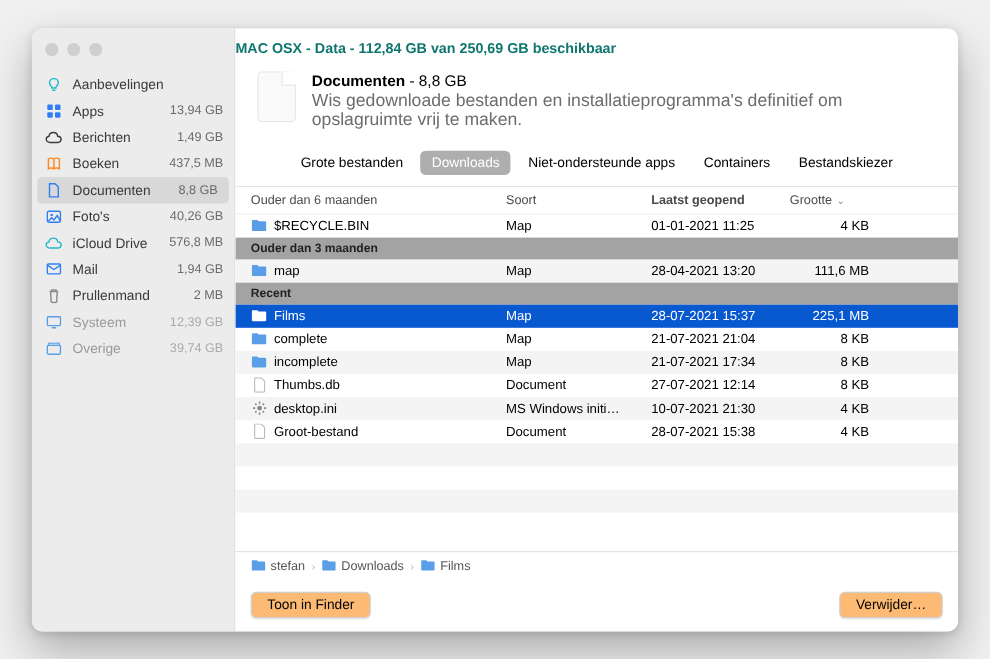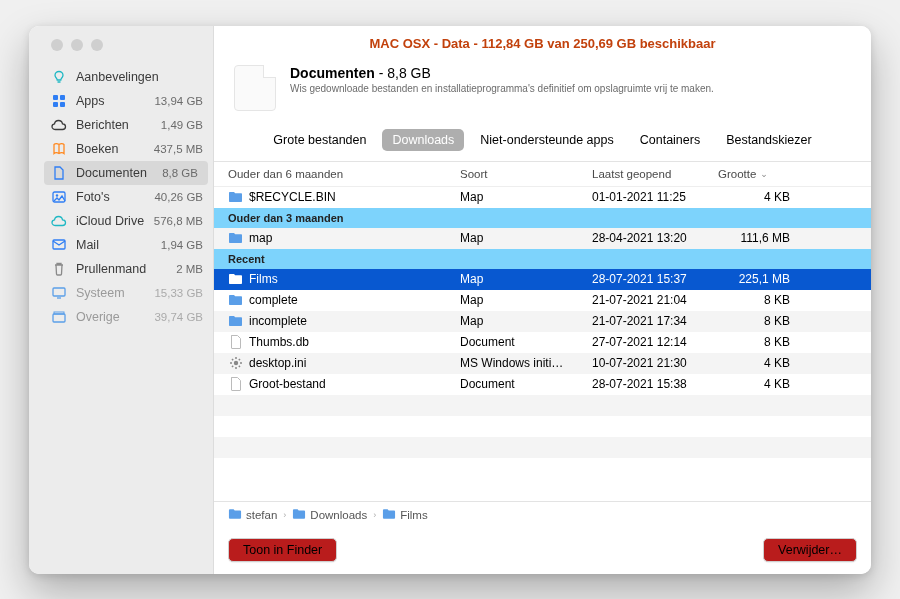--- a/index.html
+++ b/index.html
@@ -21,21 +21,20 @@
   box-shadow: 0 18px 40px rgba(0,0,0,0.28), 0 2px 8px rgba(0,0,0,0.12);
   display: flex;
   overflow: hidden;
   position: relative;
 }
 .sidebar {
   width: 185px;
   background: #ececec;
   border-right: 1px solid #dcdcdc;
   padding-top: 7px;
-  padding-left: 10px;
 }
 .traffic {
   display: flex;
   gap: 8px;
   padding: 6px 12px 14px 12px;
 }
 .dot { width: 12px; height: 12px; border-radius: 50%; background: #cfcfcf; }
 .sidebar-items { list-style: none; }
 .sidebar-item {
   display: flex;
@@ -59,44 +58,44 @@
 .main {
   flex: 1;
   display: flex;
   flex-direction: column;
   background: #fff;
   position: relative;
 }
 .titlebar {
   font-size: 13px;
   font-weight: 600;
-  text-align: center;
+  text-align: left;
   padding: 10px 0 8px 0;
-  color: #c2410c;
+  color: #0f766e;
 }
 .summary {
   display: flex;
   align-items: flex-start;
   gap: 14px;
   padding: 6px 20px 12px 20px;
 }
 .docicon {
   width: 42px; height: 46px; background: #fafafa;
   border-radius: 4px;
   position: relative;
   border: 1px solid #e5e5e5;
 }
 .docicon::after {
   content:""; position:absolute; right:-1px; top:-1px; width:12px;height:12px;
   border-left:1px solid #e5e5e5; border-bottom:1px solid #e5e5e5;
   background:#fff;
 }
 .summary-txt h2 { font-size: 14px; font-weight: 700; }
 .summary-txt h2 .thin { font-weight: 400; }
-.summary-txt p { font-size: 10px; color: #6c6c6c; margin-top: 2px; }
+.summary-txt p { font-size: 16px; color: #6c6c6c; margin-top: 2px; }
 
 .tabs {
   display: flex;
   justify-content: center;
   gap: 6px;
   border-bottom: 1px solid #e3e3e3;
   padding: 6px 0 10px 0;
 }
 .tab {
   font-size: 12.5px;
@@ -109,29 +108,29 @@
 
 .colhead {
   display: flex;
   font-size: 11.5px;
   color: #4a4a4a;
   padding: 6px 14px;
   border-bottom: 1px solid #eee;
 }
 .colhead > div:nth-child(1){ flex: 0 0 232px; }
 .colhead > div:nth-child(2){ flex: 0 0 132px; }
-.colhead > div:nth-child(3){ flex: 0 0 126px; }
+.colhead > div:nth-child(3){ flex: 0 0 126px; font-weight: bold; }
 .colhead > div:nth-child(4){ flex: 0 0 84px; display:flex; align-items:center; gap:4px; }
 
 .filelist { flex: 1; overflow-y: hidden; font-size: 12px; }
 .group-head {
   font-size: 11px;
   font-weight: 700;
   padding: 4px 14px;
-  background: #7dd3fc;
+  background: #a3a3a3;
   color: #222;
 }
 .row {
   display: flex;
   align-items: center;
   padding: 2px 14px;
   height: 21px;
 }
 .row.stripe { background: #f4f4f4; }
 .row .c1 { flex: 0 0 232px; display:flex; align-items:center; gap:6px; }
@@ -162,21 +161,21 @@
 .footer {
   display: flex;
   justify-content: space-between;
   padding: 10px 14px 12px 14px;
 }
 .btn {
   font-size: 12.5px;
   padding: 4px 14px;
   border: 1px solid #cfcfcf;
   border-radius: 5px;
-  background: #b91c1c;
+  background: #fdba74;
   box-shadow: 0 1px 1px rgba(0,0,0,0.06);
   cursor: default;
 }
 </style>
 </head>
 <body>
 
 <div class="window">
 
   <div class="sidebar">
@@ -274,21 +273,21 @@
     <span class="sz">2 MB</span>
         </li>
         <li class="sidebar-item dim">
           <span class="ic">
             <svg width="14" height="12" viewBox="0 0 14 12">
               <rect x="1" y="1" width="12" height="8" rx="1" fill="none" stroke="#5a9ee8" stroke-width="1.3"></rect>
               <line x1="5" y1="11" x2="9" y2="11" stroke="#5a9ee8" stroke-width="1.3"></line>
             </svg>
           </span>
     <span class="lbl">Systeem</span>
-    <span class="sz">15,33 GB</span>
+    <span class="sz">12,39 GB</span>
         </li>
         <li class="sidebar-item dim">
           <span class="ic">
             <svg width="14" height="12" viewBox="0 0 14 12">
               <rect x="1" y="3" width="12" height="8" rx="1" fill="none" stroke="#5a9ee8" stroke-width="1.3"></rect>
               <rect x="2" y="1" width="10" height="2" fill="none" stroke="#5a9ee8" stroke-width="1"></rect>
             </svg>
           </span>
     <span class="lbl">Overige</span>
     <span class="sz">39,74 GB</span>

